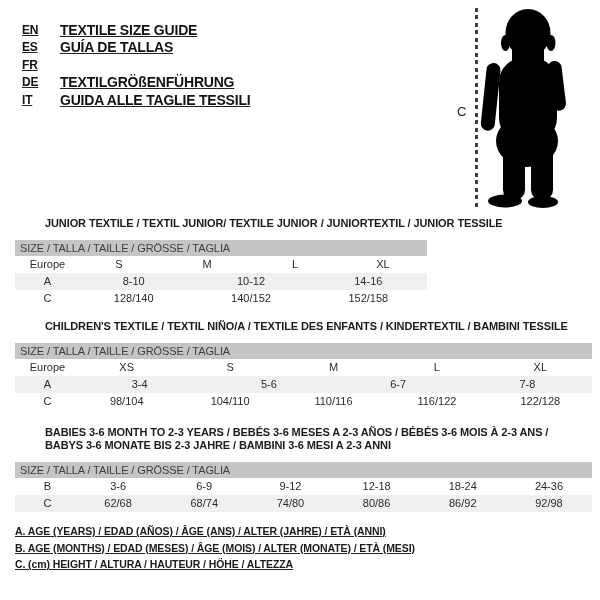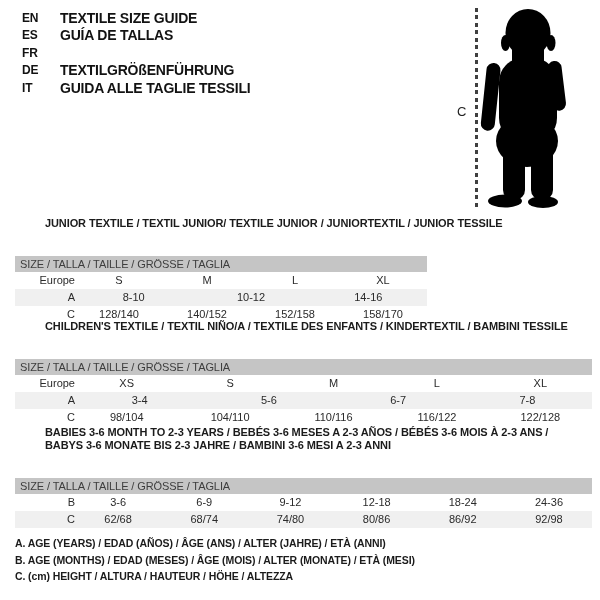--- a/index.html
+++ b/index.html
@@ -1,49 +1,49 @@
 <!DOCTYPE html>
 <html><head>
 <meta charset="utf-8">
 <style>
   html,body{margin:0;padding:0;background:#fff;}
   .page{
     position:relative;width:600px;height:600px;background:#fff;overflow:hidden;
     font-family:"Liberation Sans",sans-serif;color:var(--ink,#222);
   }
   
-  .lang-block{position:absolute;left:22px;top:9px;}
+  .lang-block{position:absolute;left:22px;top:21px;text-decoration:underline;}
   .lang-row{display:flex;height:17.5px;align-items:center;}
   .lang-code{width:38px;font-weight:bold;font-size:12px;color:#121212;letter-spacing:-0.2px;}
   .lang-label{font-weight:bold;font-size:14px;color:#121212;letter-spacing:-0.2px;white-space:nowrap;}
   
   .dash-line{
     position:absolute;left:475px;top:8px;width:2.5px;height:199px;
     background:repeating-linear-gradient(to bottom,var(--dash,#3f3f3f) 0 4px,transparent 4px 7.5px);
   }
   .c-label{position:absolute;left:457px;top:104px;font-size:13px;color:#222;}
   .baby{position:absolute;left:480px;top:6px;width:97px;height:202px;}
   .baby ellipse,.baby rect{fill:var(--silhouette,#000);}
   
   .tbl{position:absolute;left:15px;}
   .tbl-0{top:217px;width:412px;}
   .tbl-1{top:320px;width:577px;}
   .tbl-2{top:426px;width:577px;}
   .tbl-title{font-size:11px;font-weight:bold;line-height:13px;color:#1b1b1b;letter-spacing:-0.1px;white-space:nowrap;margin-left:30px;}
   .size-bar{
-    margin-top:26px;height:16px;line-height:16px;background:var(--bar-bg,#c5c5c5);
+    margin-top:10px;height:16px;line-height:16px;background:var(--bar-bg,#c5c5c5);
     font-size:11px;color:#3d3d3d;padding-left:5px;letter-spacing:-0.1px;
   }
   .row{display:flex;height:17px;line-height:17px;font-size:11px;color:#2a2a2a;}
   .row.shaded{background:var(--stripe-bg,#f0f0f0);}
   .cell{white-space:nowrap;}
-  .label-cell{flex:none;width:55px;padding-left:5px;text-align:right;}
+  .label-cell{flex:none;width:55px;padding-left:5px;text-align:center;}
   .value-cell{flex:1;text-align:center;}
   
-  .footnotes{position:absolute;left:15px;top:535px;}
+  .footnotes{position:absolute;left:15px;top:523px;text-decoration:underline;}
   .footnote{font-size:10.5px;font-weight:bold;line-height:16.5px;color:#1b1b1b;letter-spacing:-0.1px;white-space:nowrap;}
 </style>
 </head>
 <body>
 
 <div class="page" style="--bar-bg: #c5c5c5; --stripe-bg: #f0f0f0; --ink: #222222; --dash: #3f3f3f; --silhouette: #000000;">
 
   <div class="lang-block">
       <div class="lang-row">
         <span class="lang-code">EN</span>
@@ -100,21 +100,20 @@
           <span class="cell label-cell">A</span>
           <span class="cell value-cell">8-10</span>
           <span class="cell value-cell">10-12</span>
           <span class="cell value-cell">14-16</span>
         </div>
         <div class="row">
           <span class="cell label-cell">C</span>
           <span class="cell value-cell">128/140</span>
           <span class="cell value-cell">140/152</span>
           <span class="cell value-cell">152/158</span>
-          <span class="cell value-cell">158/170</span>
         </div>
       </section>
       <section class="tbl tbl-1">
         <div class="tbl-title">CHILDREN'S TEXTILE / TEXTIL NIÑO/A / TEXTILE DES ENFANTS / KINDERTEXTIL / BAMBINI TESSILE</div>
         <div class="size-bar">SIZE / TALLA / TAILLE / GRÖSSE / TAGLIA</div>
         <div class="row">
           <span class="cell label-cell">Europe</span>
           <span class="cell value-cell">XS</span>
           <span class="cell value-cell">S</span>
           <span class="cell value-cell">M</span>

